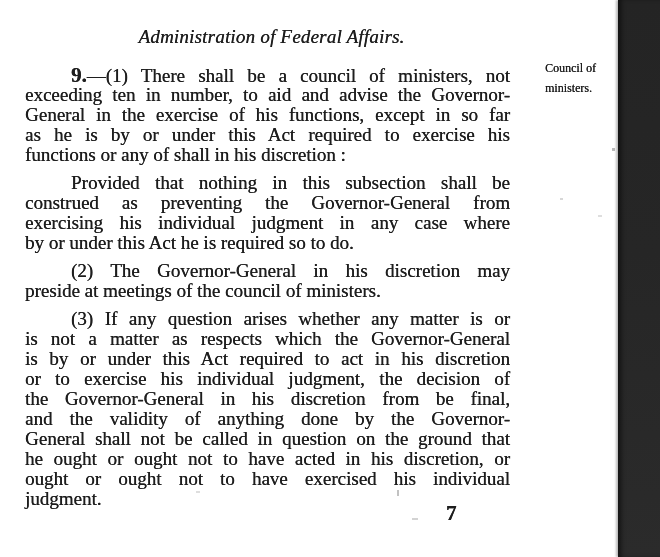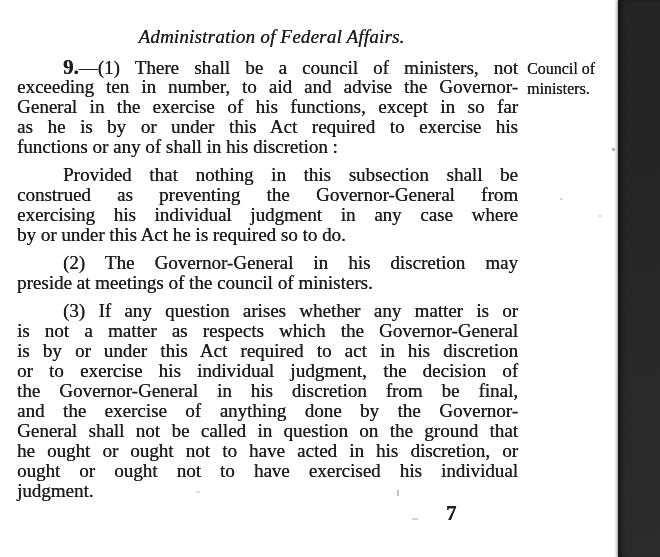--- a/index.html
+++ b/index.html
@@ -36,41 +36,41 @@
   
   .text-block {
     position: absolute;
     top: 57px;
     left: 17px;
     width: 501px;
     font-size: 19px;
     line-height: 20px;
     text-shadow: 0.25px 0.2px 0 currentColor;
   }
-  .para { margin: 0; }
+  .para { margin: 8px; }
   .para + .para { margin-top: 8px; }
   .line {
     text-align: justify;
     text-align-last: justify;
     height: 20px;
     overflow: visible;
   }
   .line.first { text-indent: 46px; }
   .line.last { text-align-last: left; }
   .secnum {
     font-weight: 700;
     font-size: 21px;
   }
   
   .margin-note {
     position: absolute;
     top: 59px;
-    left: 527px;
+    left: 545px;
     width: 88px;
-    font-size: 16px;
+    font-size: 12px;
     line-height: 19.5px;
     text-shadow: 0.2px 0.15px 0 currentColor;
   }
   
   .page-number {
     position: absolute;
     top: 501px;
     left: 446px;
     font-size: 21px;
     font-weight: 700;
@@ -128,21 +128,21 @@
       <div class="line first">(2) The Governor-General in his discretion may</div>
       <div class="line last">preside at meetings of the council of ministers.</div>
     </div>
 
     <div class="para">
       <div class="line first">(3) If any question arises whether any matter is or</div>
       <div class="line">is not a matter as respects which the Governor-General</div>
       <div class="line">is by or under this Act required to act in his discretion</div>
       <div class="line">or to exercise his individual judgment, the decision of</div>
       <div class="line">the Governor-General in his discretion from be final,</div>
-      <div class="line">and the exercise of anything done by the Governor-</div>
+      <div class="line">and the validity of anything done by the Governor-</div>
       <div class="line">General shall not be called in question on the ground that</div>
       <div class="line">he ought or ought not to have acted in his discretion, or</div>
       <div class="line">ought or ought not to have exercised his individual</div>
       <div class="line last">judgment.</div>
     </div>
 
   </div>
 
   <div class="page-number">7</div>
 

